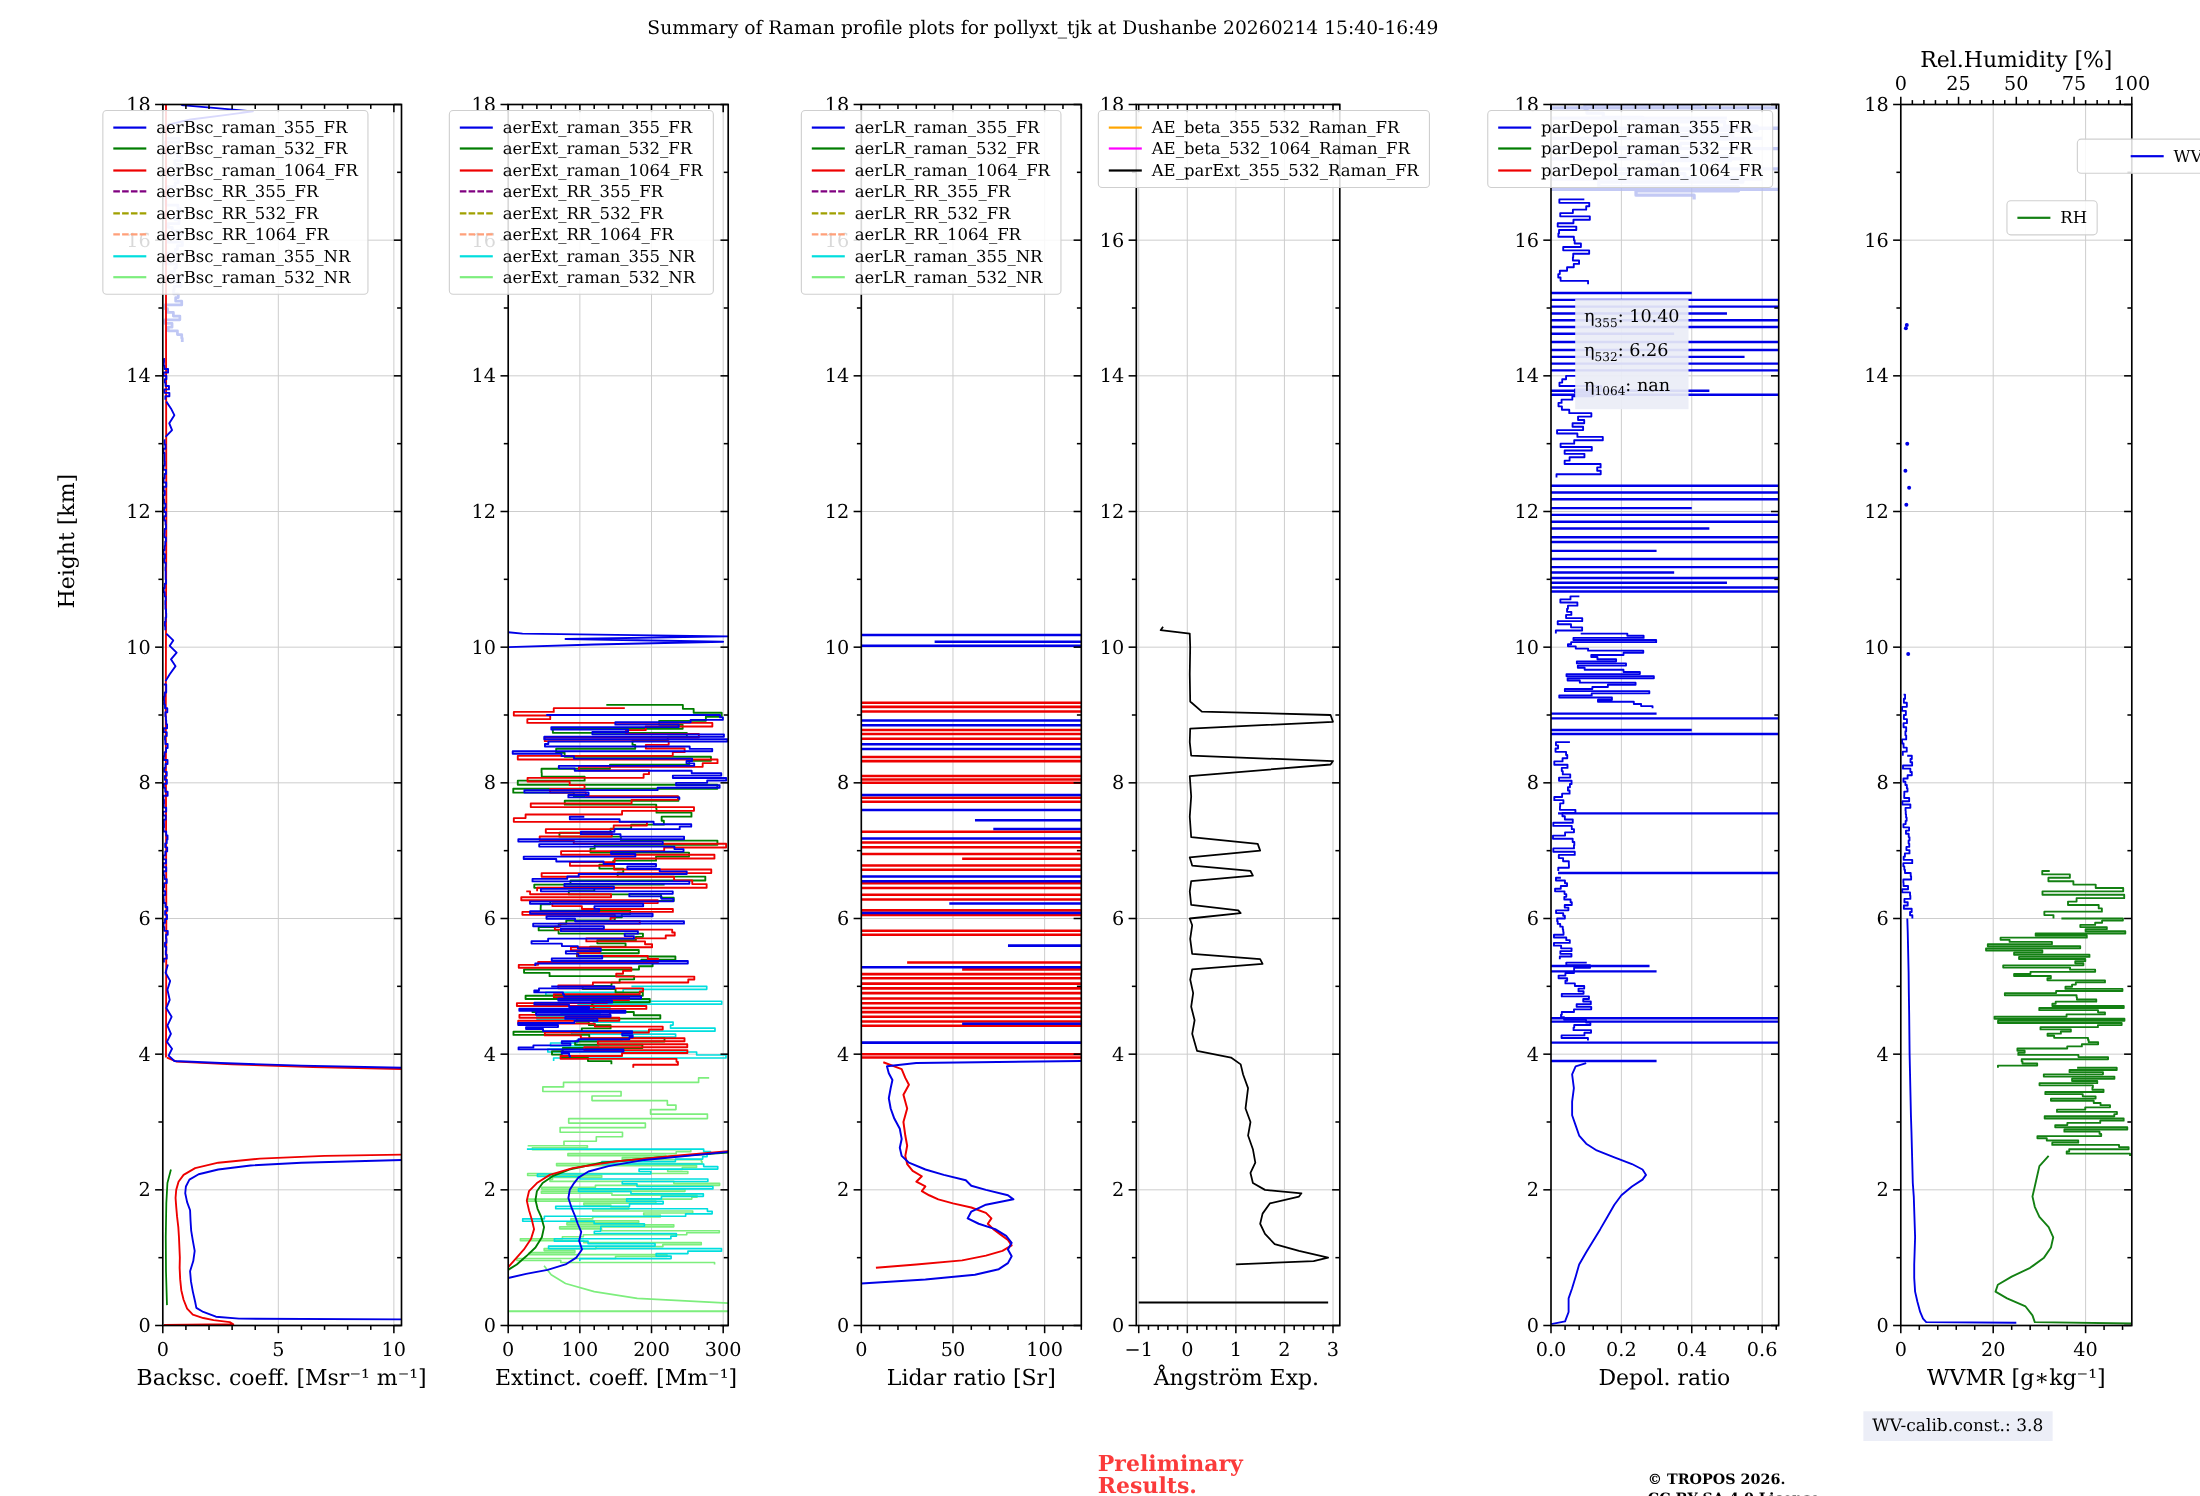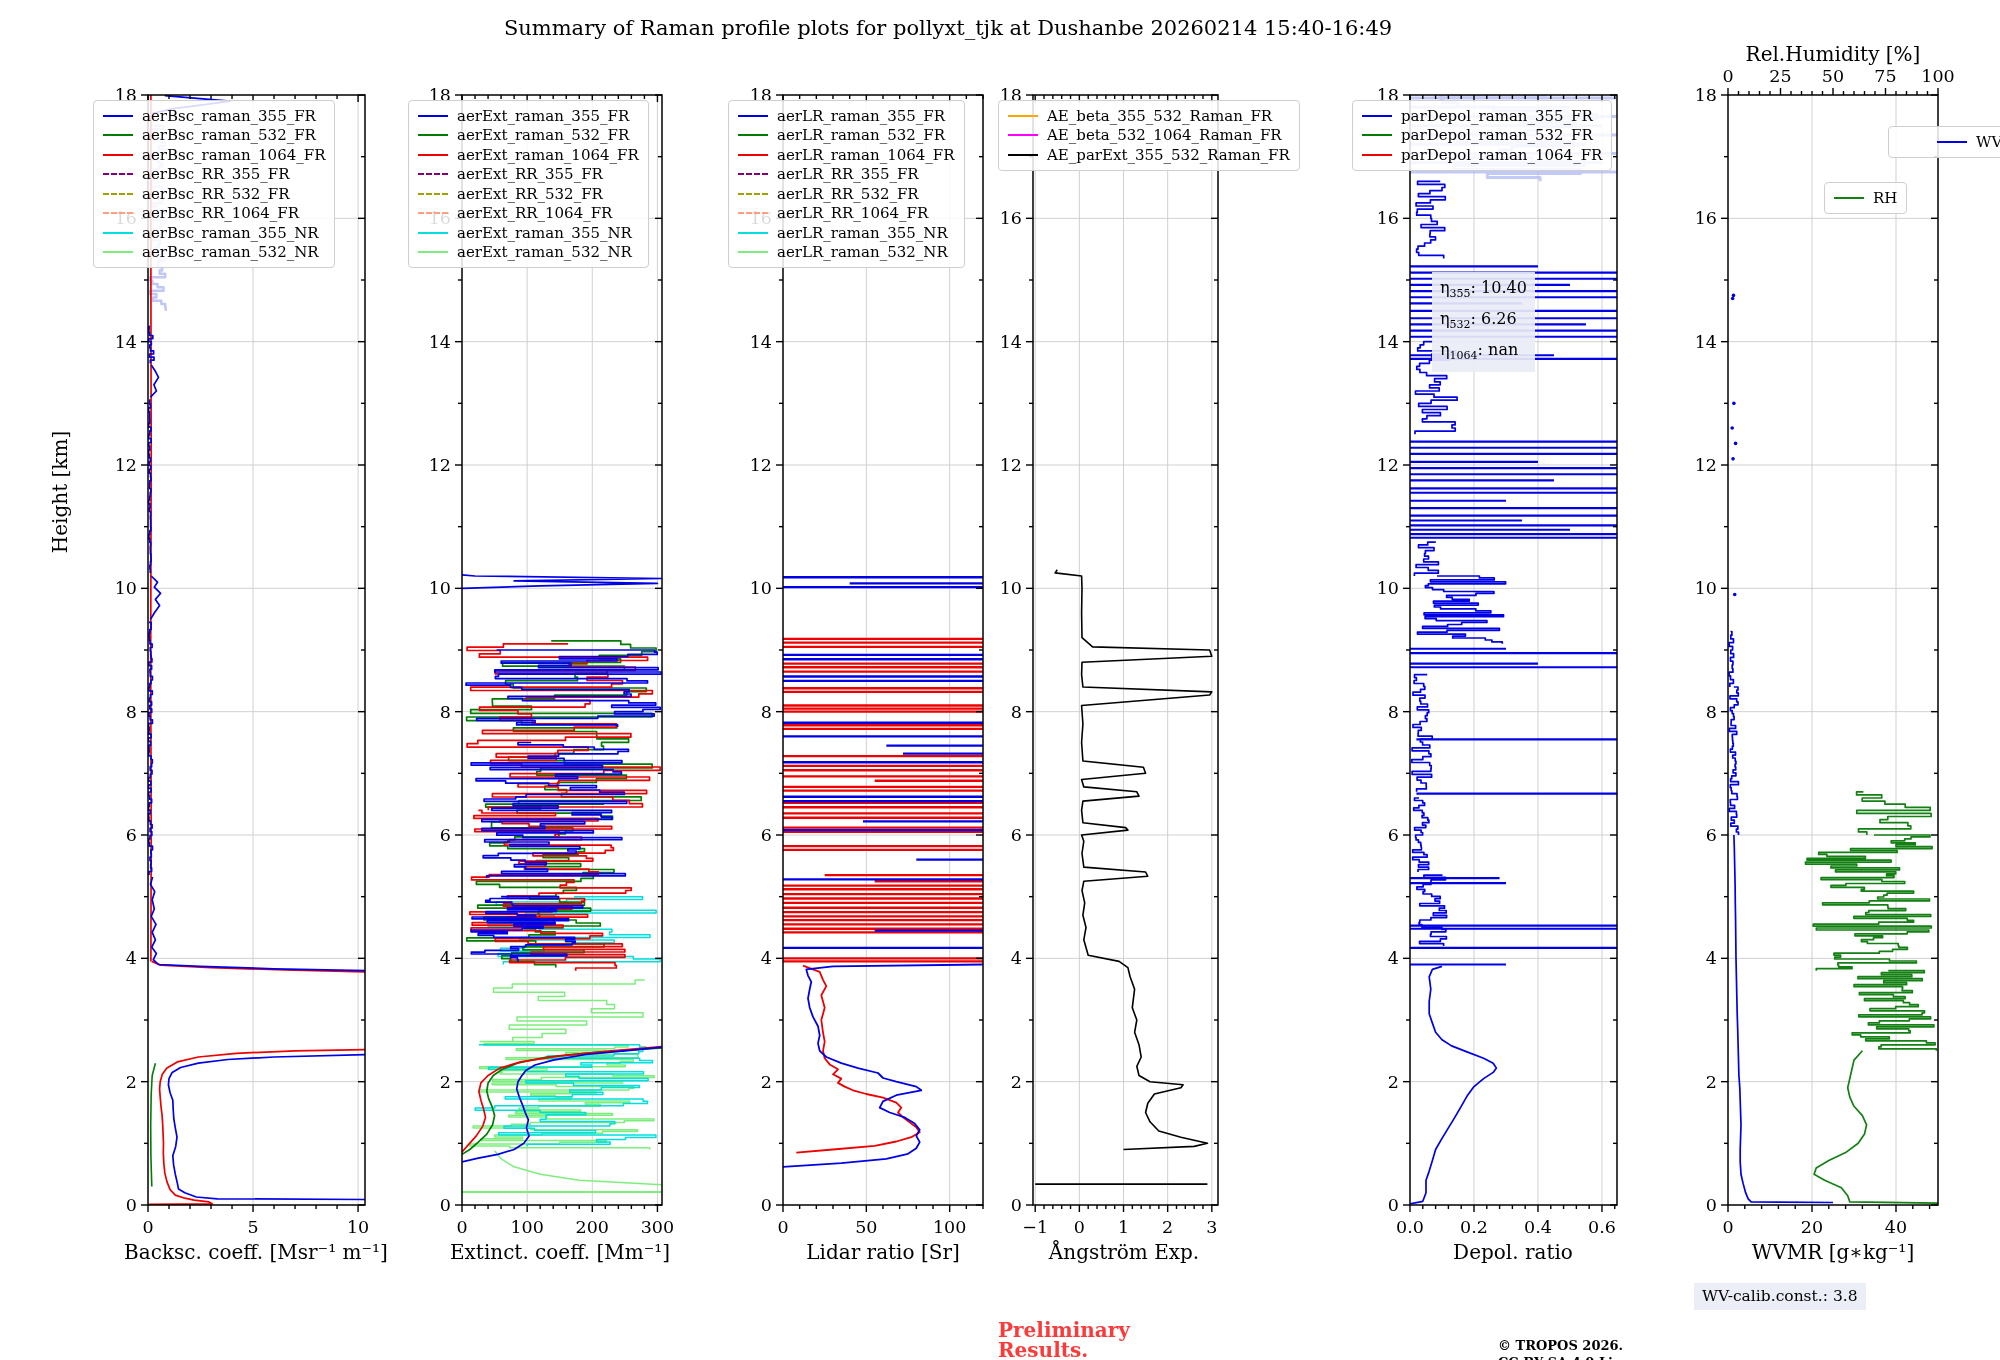--- a/index.html
+++ b/index.html
@@ -1,17 +1,17 @@
 <!DOCTYPE html>
 <html><head>
 <meta charset="utf-8">
 <style>
   html,body{margin:0;padding:0;background:#ffffff}
   .fig{position:relative;width:2000px;height:1360px;background:#fff;font-family:"DejaVu Serif",serif;color:#000;overflow:hidden}
-  .title{position:absolute;left:948px;top:16px;transform:translateX(-50%);font-size:21px;white-space:nowrap}
+  .title{position:absolute;left:948px;top:16px;transform:translateX(-50%);font-size:17px;white-space:nowrap}
   .ylabel{position:absolute;left:60px;top:492px;transform:translate(-50%,-50%) rotate(-90deg);font-size:20px;white-space:nowrap}
   .xlabel{position:absolute;top:1240px;transform:translateX(-50%);font-size:20px;white-space:nowrap}
   #xl0{left:256px}#xl1{left:560px}#xl2{left:883px}#xl3{left:1124px}#xl4{left:1513px}#xl5{left:1833px}
   .toplabel{position:absolute;left:1833px;top:42px;transform:translateX(-50%);font-size:20px;white-space:nowrap}
   #plot{position:absolute;left:0;top:0}
   .annbox{position:absolute;background:rgba(234,237,246,0.92);padding:3px 8px;font-size:15.5px;line-height:21px;white-space:nowrap}
   #refbox{left:196px;top:1284px}
   #etabox{left:1432px;top:272px;font-size:16px;line-height:25px}
   #etabox sub{font-size:11px}
   #wvbox{left:1694px;top:1283px}

